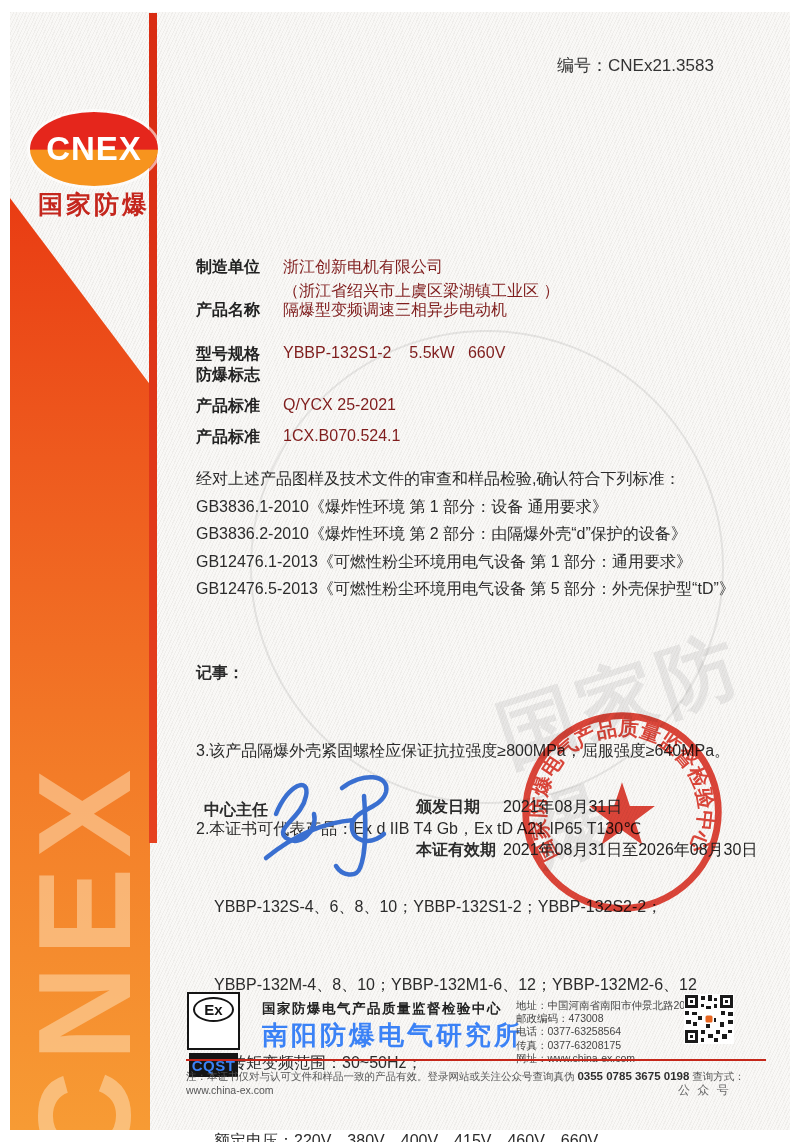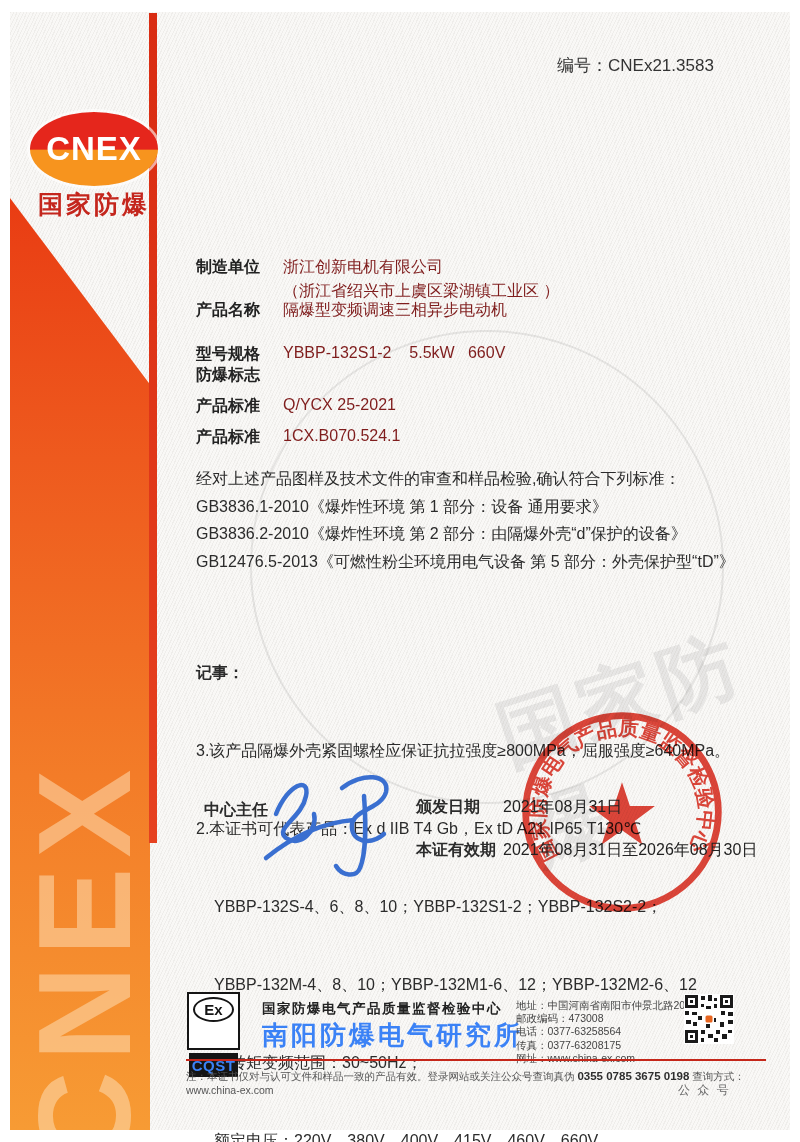--- a/index.html
+++ b/index.html
@@ -138,20 +138,21 @@
   </div>
   <div class="frow" style="top:427px">
     <div class="flabel">产品标准</div>
     <div class="fvalue">1CX.B070.524.1</div>
   </div>
 
   <div class="standards">
     <div>经对上述产品图样及技术文件的审查和样品检验,确认符合下列标准：</div>
     <div>GB3836.1-2010《爆炸性环境 第 1 部分：设备 通用要求》</div>
     <div>GB3836.2-2010《爆炸性环境 第 2 部分：由隔爆外壳“d”保护的设备》</div>
+    <div>GB12476.1-2013《可燃性粉尘环境用电气设备 第 1 部分：通用要求》</div>
     <div>GB12476.5-2013《可燃性粉尘环境用电气设备 第 5 部分：外壳保护型“tD”》</div>
   </div>
 
   <div class="notes">
     <div class="ntitle">记事：</div>
     <div>3.该产品隔爆外壳紧固螺栓应保证抗拉强度≥800MPa，屈服强度≥640MPa。</div>
     <div>2.本证书可代表产品：Ex d IIB T4 Gb，Ex tD A21 IP65 T130℃</div>
     <div class="indent">YBBP-132S-4、6、8、10；YBBP-132S1-2；YBBP-132S2-2；</div>
     <div class="indent">YBBP-132M-4、8、10；YBBP-132M1-6、12；YBBP-132M2-6、12</div>
     <div class="indent">恒转矩变频范围：30~50Hz；</div>

